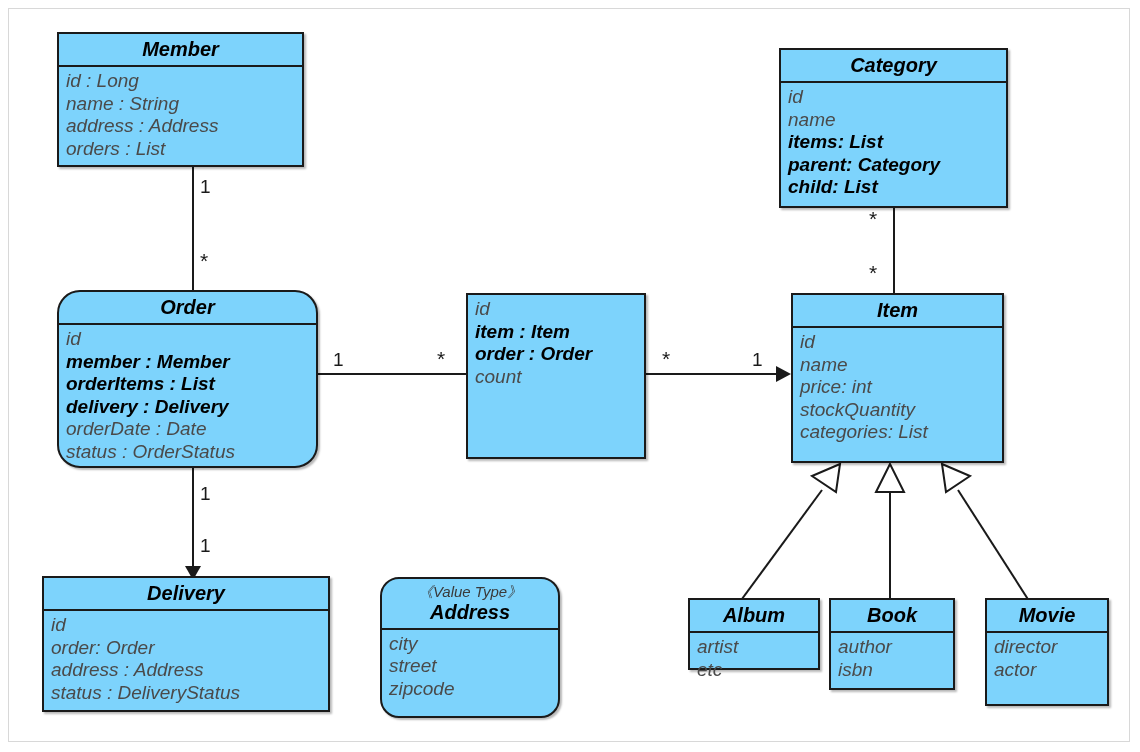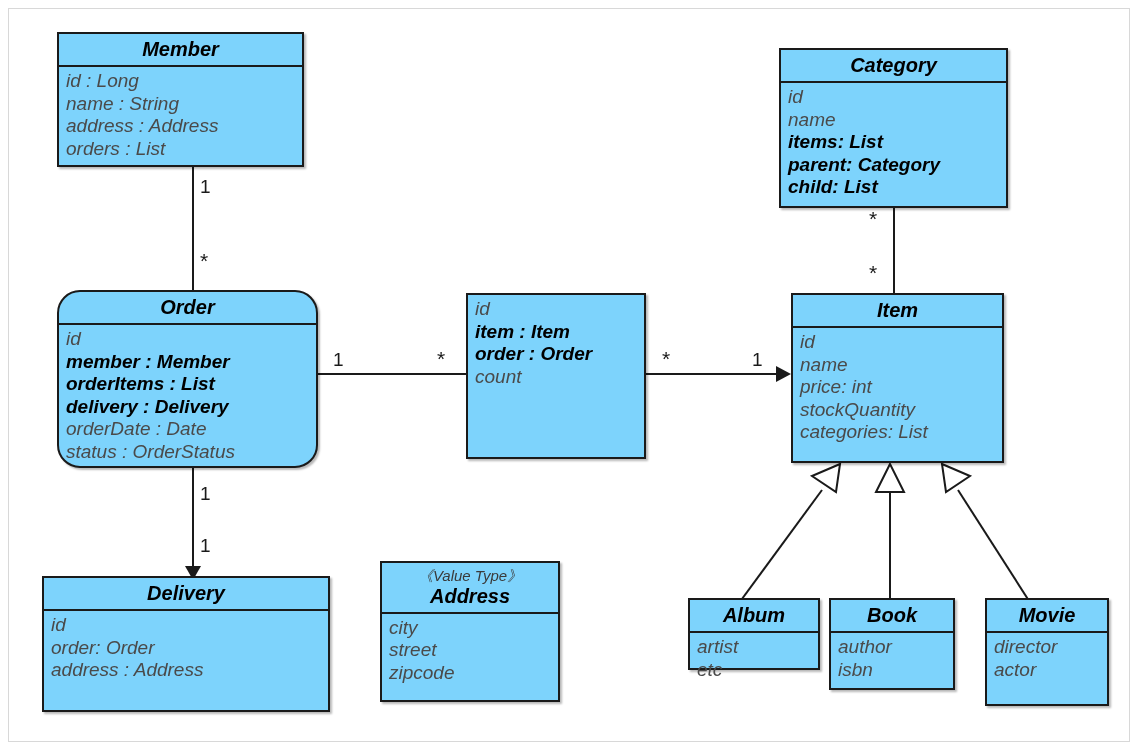--- a/index.html
+++ b/index.html
@@ -233,24 +233,25 @@
   </div>
 
   <div class="uml-class" style="left:42px; top:576px; width:288px; height:136px;">
     <div class="uml-title">
       <span class="tname">Delivery</span>
     </div>
     <div class="uml-attrs">
       <span class="attr">id</span>
       <span class="attr">order: Order</span>
       <span class="attr">address : Address</span>
-    </div>
-  </div>
-
-  <div class="uml-class" style="left:380px; top:561px; width:180px; height:141px;">
+      <span class="attr">status : DeliveryStatus</span>
+    </div>
+  </div>
+
+  <div class="uml-class" style="left:380px; top:577px; width:180px; height:141px;border-radius:19px;">
     <div class="uml-title">
       <span class="stereo">《Value Type》</span>
       <span class="tname">Address</span>
     </div>
     <div class="uml-attrs">
       <span class="attr">city</span>
       <span class="attr">street</span>
       <span class="attr">zipcode</span>
     </div>
   </div>

